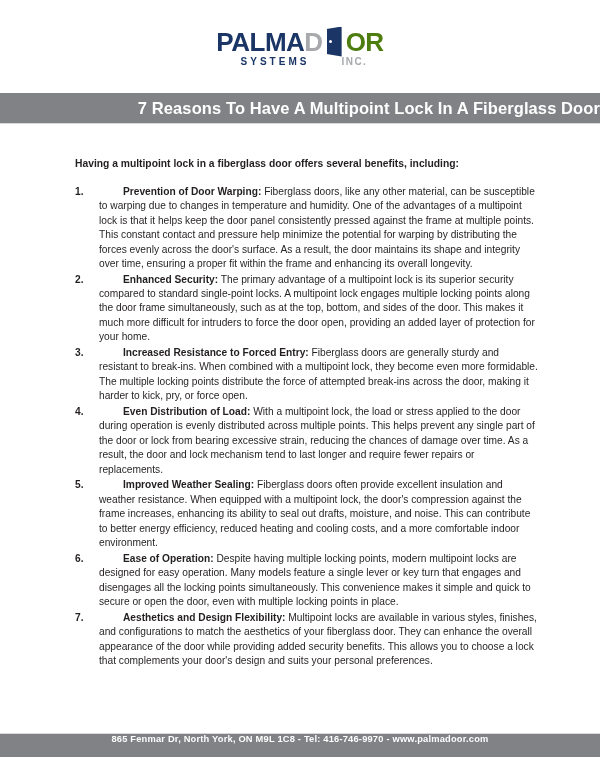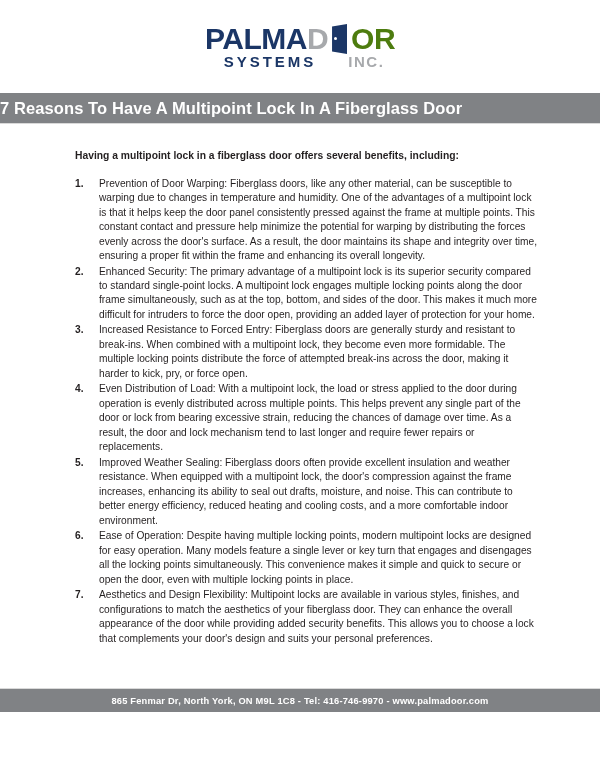--- a/index.html
+++ b/index.html
@@ -28,21 +28,21 @@
     display: flex;
     flex-direction: column;
     align-items: center;
     line-height: 1;
     user-select: none;
   }
   .logo-main {
     display: flex;
     align-items: center;
     font-weight: bold;
-    font-size: 30px;
+    font-size: 26px;
     letter-spacing: -0.5px;
   }
   .logo-palma {
     color: #1b3666;
   }
   .logo-d {
     color: #a7a9ac;
   }
   .logo-door-icon {
     display: inline-block;
@@ -68,96 +68,97 @@
     width: 3px;
     height: 3px;
     border-radius: 50%;
     background: #ffffff;
   }
   .logo-or {
     color: #4d7c0f;
   }
   .logo-sub {
     margin-top: 0;
-    font-size: 15px;
+    font-size: 10px;
     font-weight: bold;
     letter-spacing: 3px;
     display: flex;
     align-items: baseline;
     padding-left: 8px;
   }
   .logo-systems { color: #1b3666; }
   .logo-inc { color: #a7a9ac; letter-spacing: 1.5px; padding-left: 32px; }
 
   
   .title-bar {
     height: 30px;
     background: #808285;
     display: flex;
     align-items: center;
-    justify-content: flex-start;
+    justify-content: flex-end;
     box-shadow: 0 1px 0 #d9d9d9;
   }
   .title-bar .title-text {
     color: #ffffff;
     font-size: 16.5px;
     font-weight: bold;
     letter-spacing: 0.1px;
     white-space: nowrap;
   }
 
   
   .content {
     padding: 26px 62px 0 75px;
     font-size: 10.2px;
     line-height: 1.42;
   }
   .intro {
     font-weight: bold;
     font-size: 10.3px;
-    margin: 0 0 13px 0;
+    margin: 8px 0 13px 0;
   }
   ol.reasons {
     margin: 0;
     padding: 0;
     list-style: none;
   }
   ol.reasons > li {
     position: relative;
     padding-left: 24px;
     margin-bottom: 1px;
   }
   ol.reasons > li .num {
     position: absolute;
     left: 0;
     top: 0;
     width: 16px;
     text-align: left;
     font-weight: bold;
   }
   ol.reasons > li .lead {
-    font-weight: normal;
+    font-weight: bold;
+    margin-left: 24px;
   }
   .outro {
     margin: 14px 0 0 0;
     padding-left: 0;
     font-size: 10.2px;
     line-height: 1.42;
   }
 
   
   .footer-bar {
     position: absolute;
     left: 0;
     right: 0;
-    top: 689px;
+    top: 734px;
     height: 23px;
     background: #808285;
     display: flex;
-    align-items: center;
+    align-items: flex-start;
     justify-content: center;
     box-shadow: 0 -1px 0 #d9d9d9;
   }
   .footer-bar .footer-text {
     color: #ffffff;
     font-size: 9.3px;
     font-weight: bold;
     letter-spacing: 0.2px;
     white-space: nowrap;
   }

